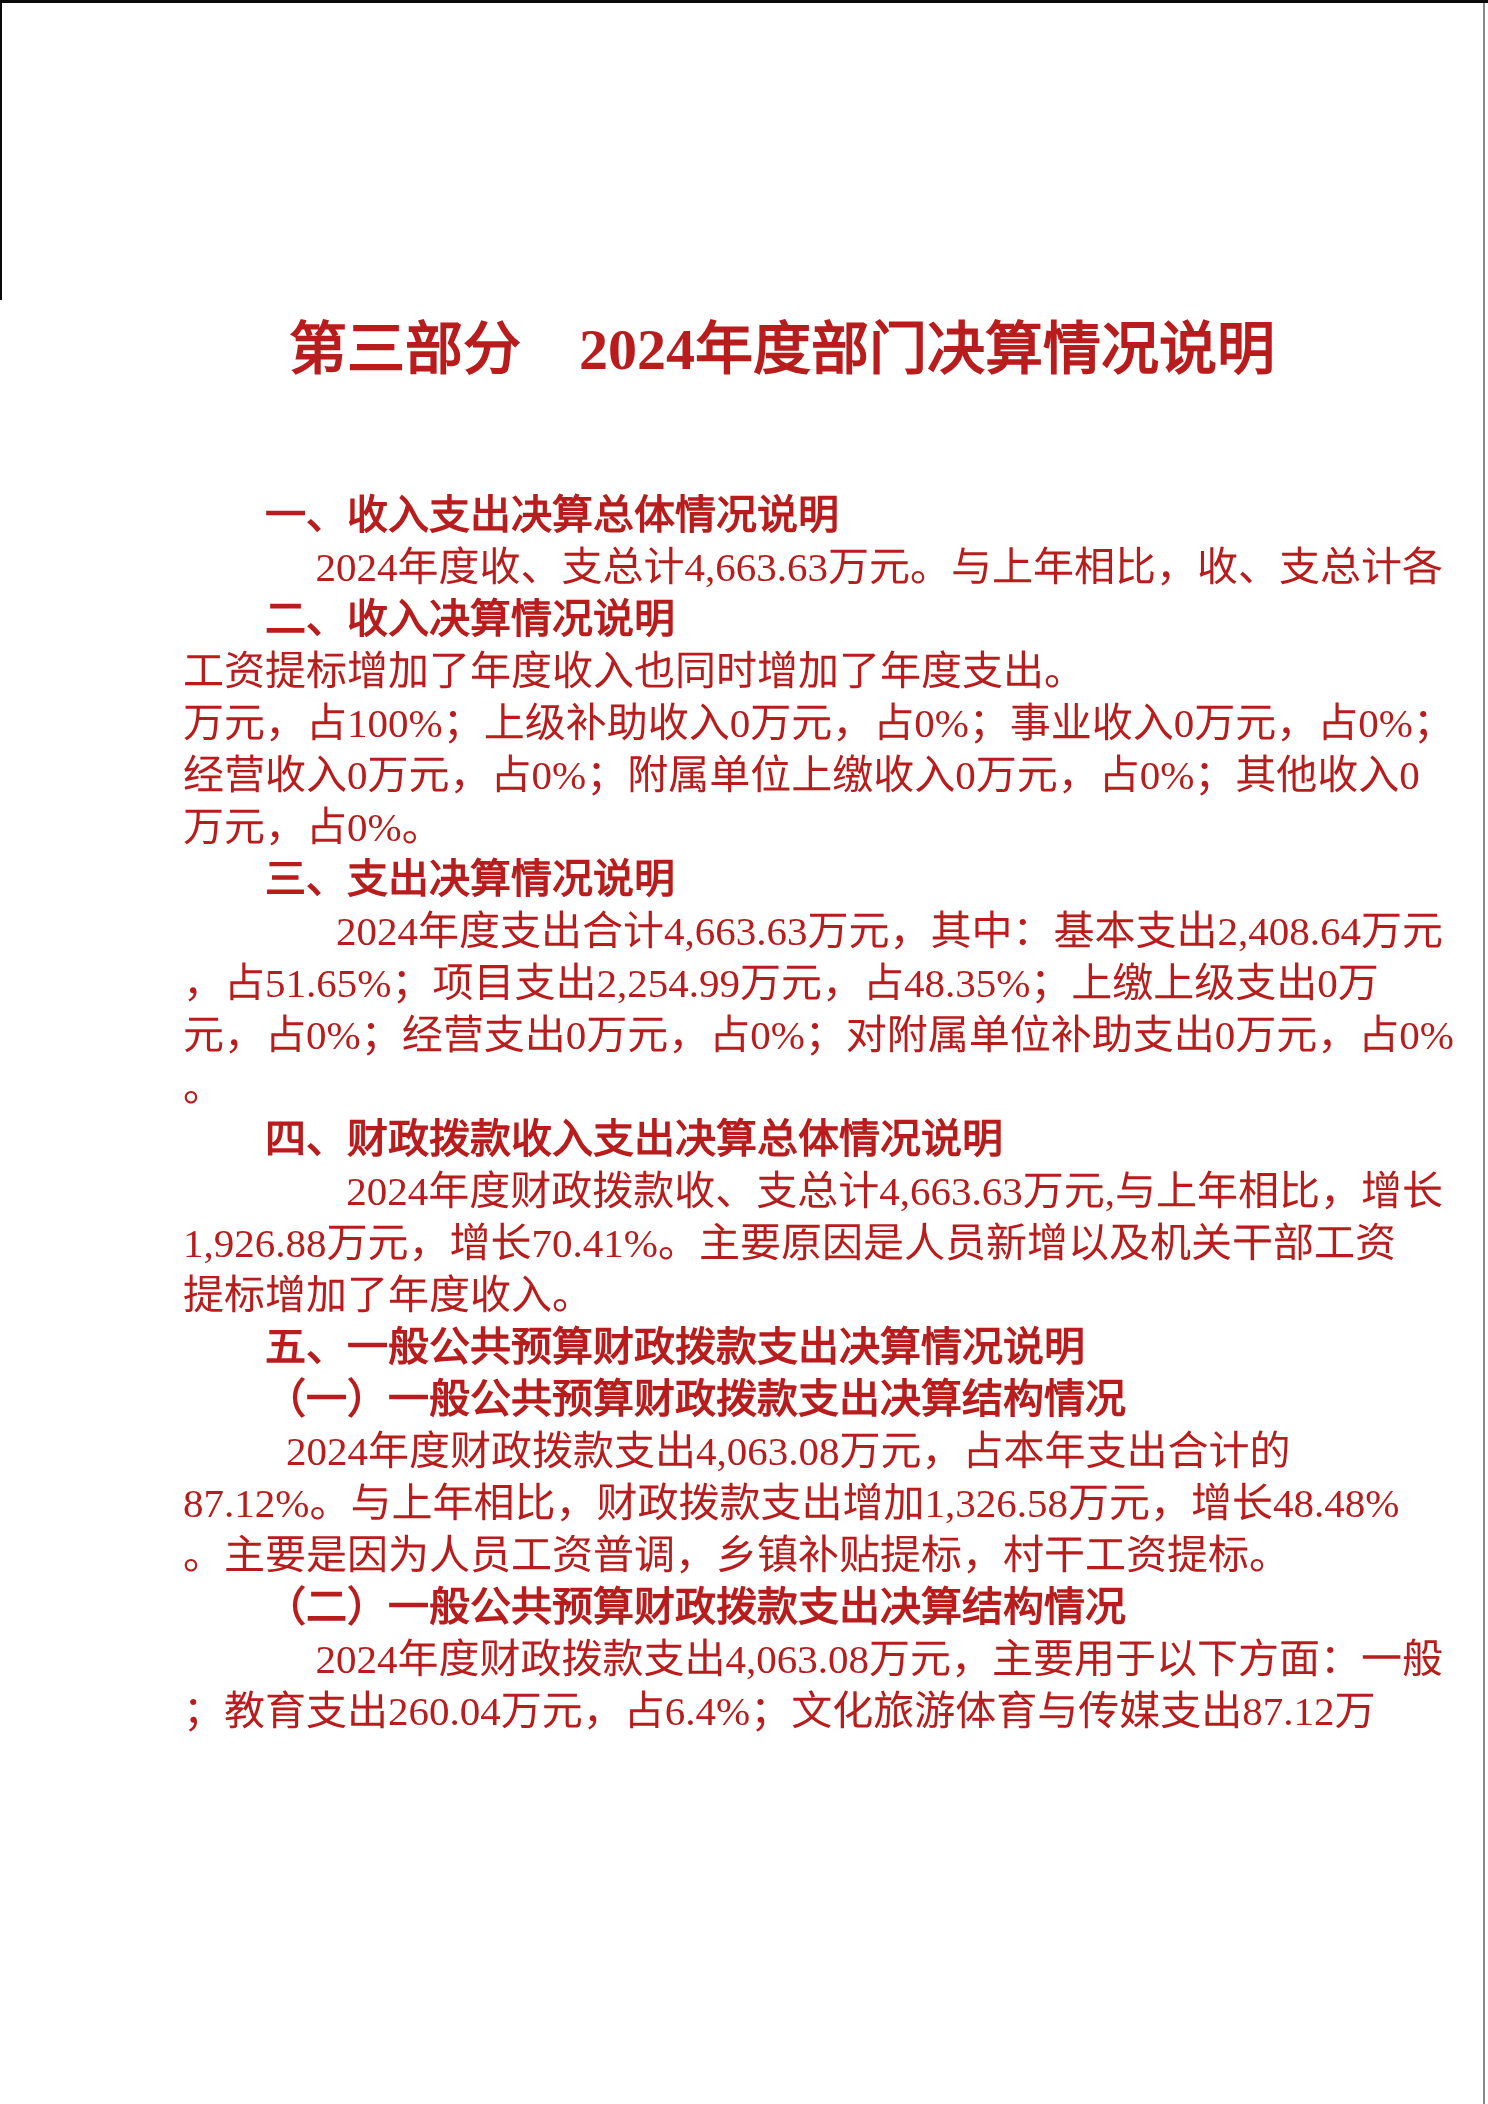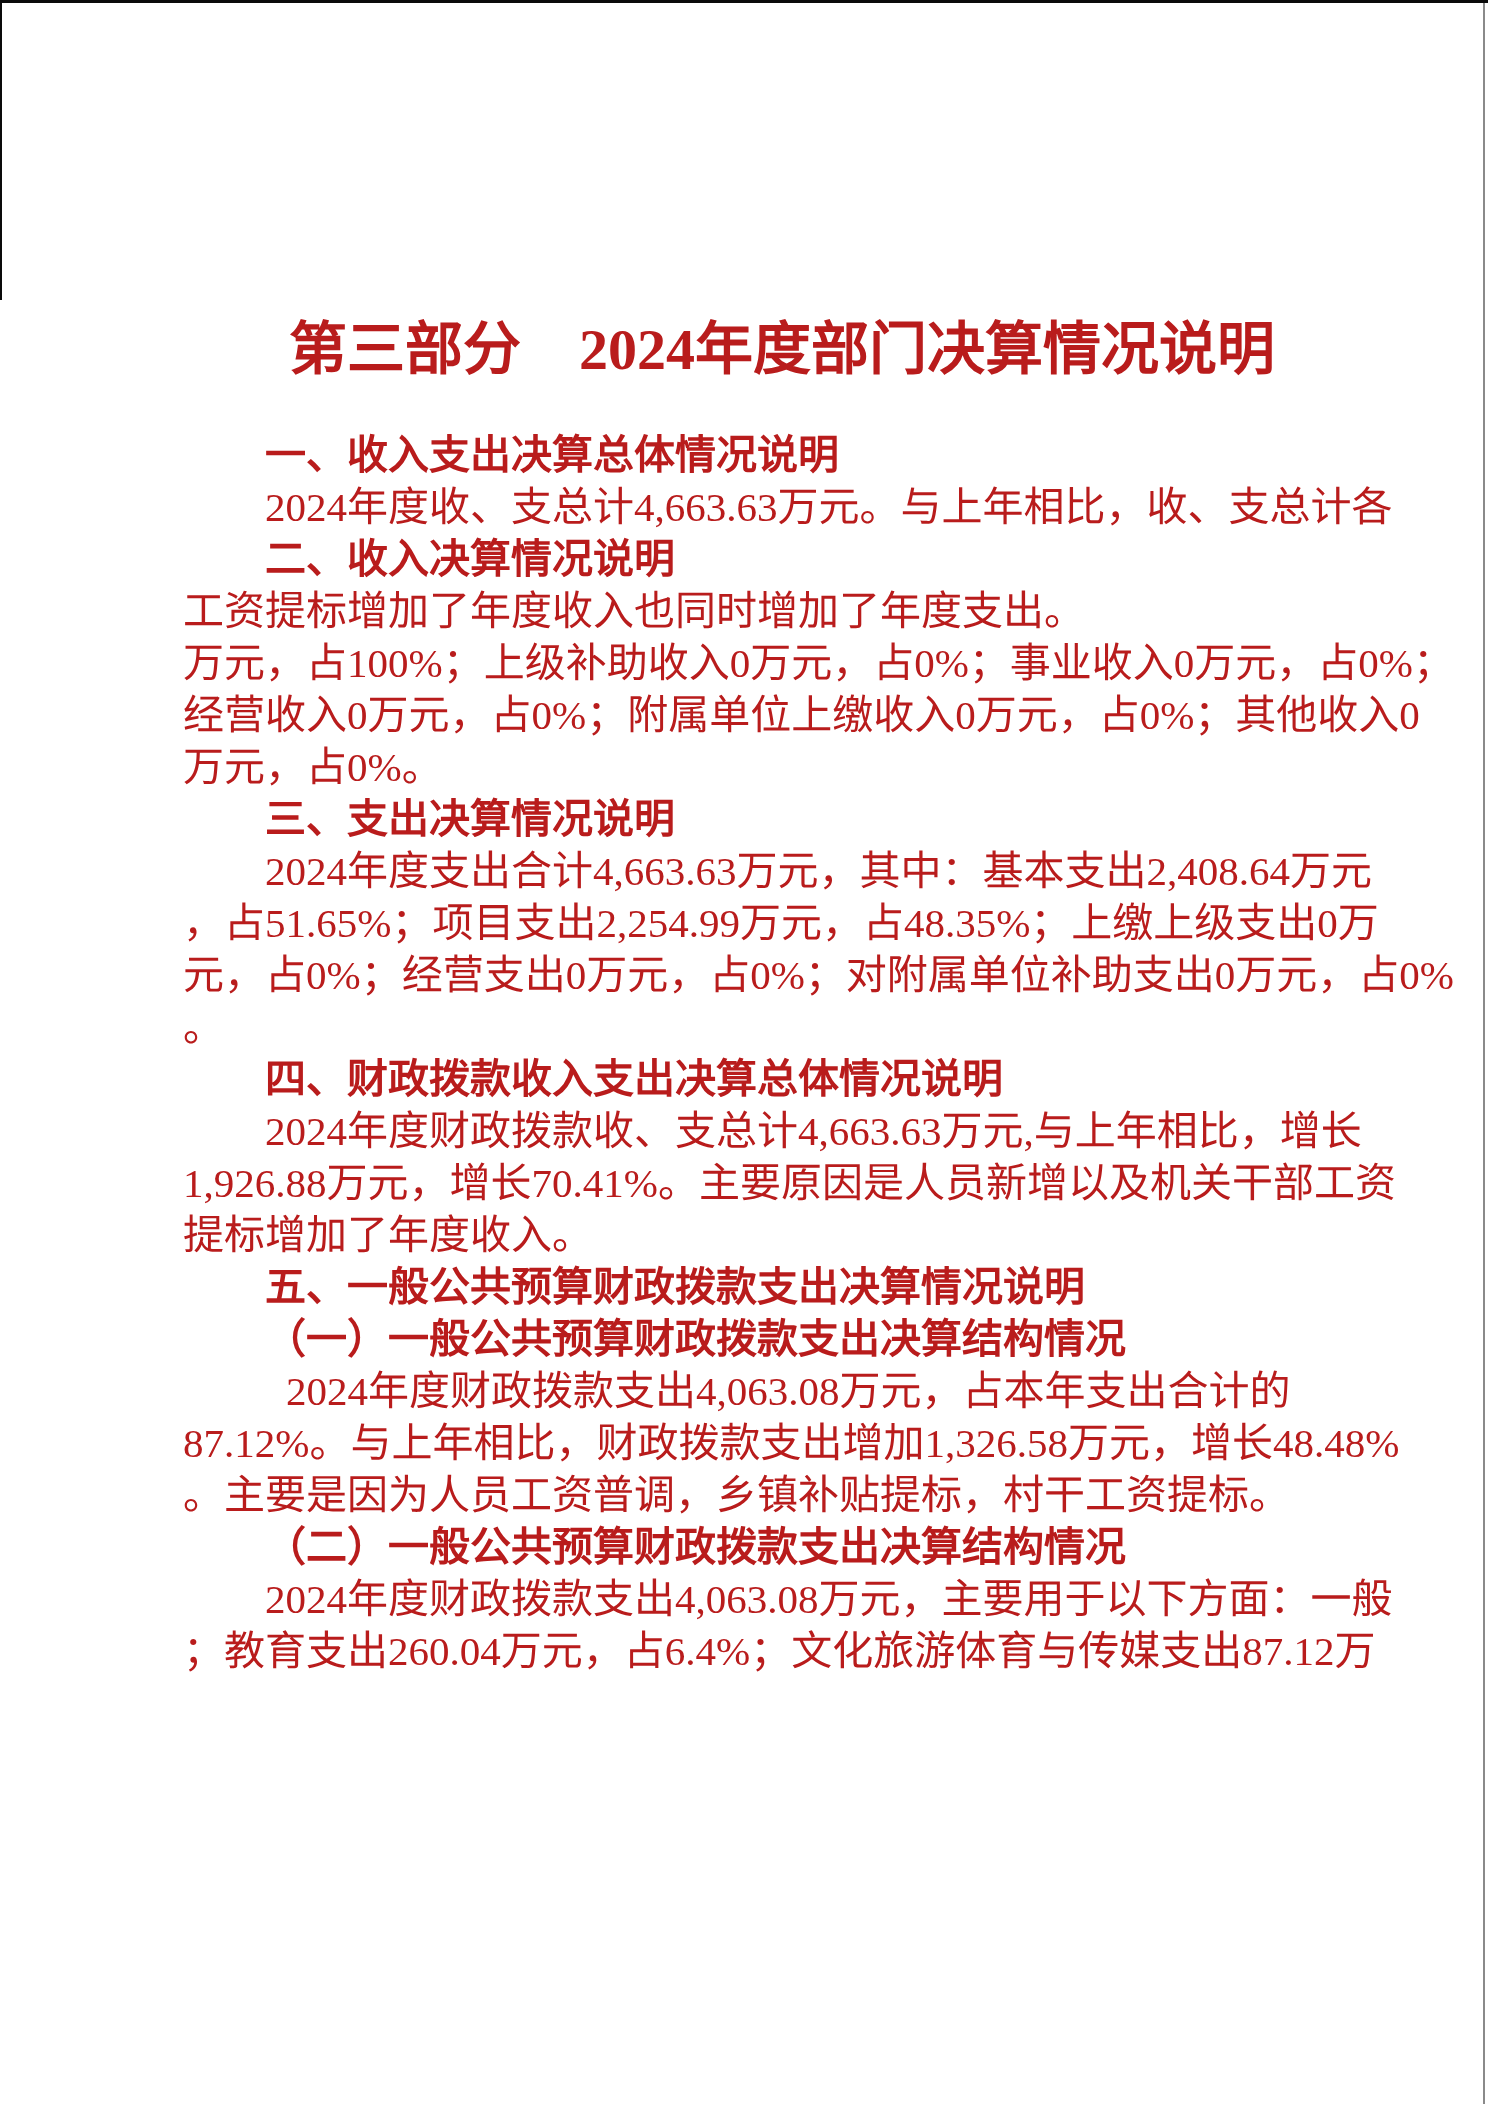--- a/index.html
+++ b/index.html
@@ -31,37 +31,37 @@
     padding-top: 320px;
     height: 60px;
     line-height: 60px;
     text-align: center;
     font-size: 58px;
     font-weight: bold;
     font-family: "Liberation Serif", "DejaVu Serif", serif;
     white-space: nowrap;
   }
   .content {
-    margin-top: 49px;
+    margin-top: 109px;
     margin-left: 145px;
     width: 1260px;
   }
   .ln {
     height: 52px;
     line-height: 52px;
     font-size: 41px;
     white-space: nowrap;
     letter-spacing: 0;
   }
   .ln.h {
     font-family: "Liberation Sans", "DejaVu Sans", sans-serif;
     font-weight: bold;
     text-indent: 82px;
   }
-  .ln.p1 { text-indent: 82px; }
+  .ln.p1 { text-indent: 82px; text-align: right; }
   .ln.p1x { text-indent: 103px; }
   .ln.pc { text-indent: 0; }
 </style>
 </head>
 <body>
 
 <div class="page">
   <div class="edge-top"></div>
   <div class="edge-left"></div>
   <div class="edge-right"></div>

